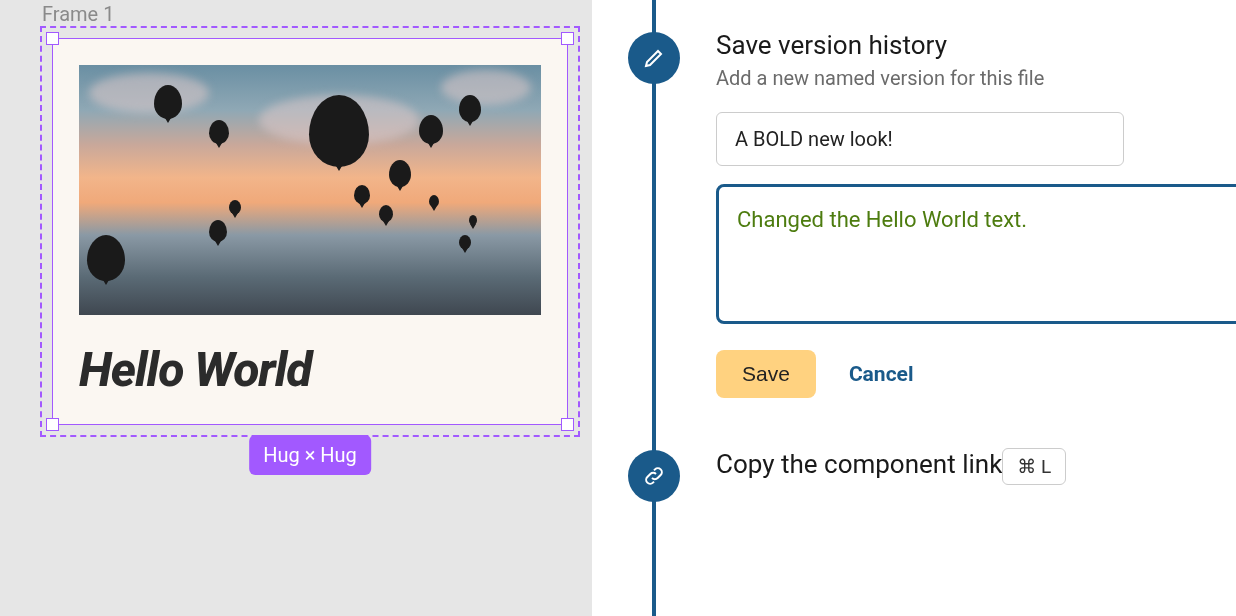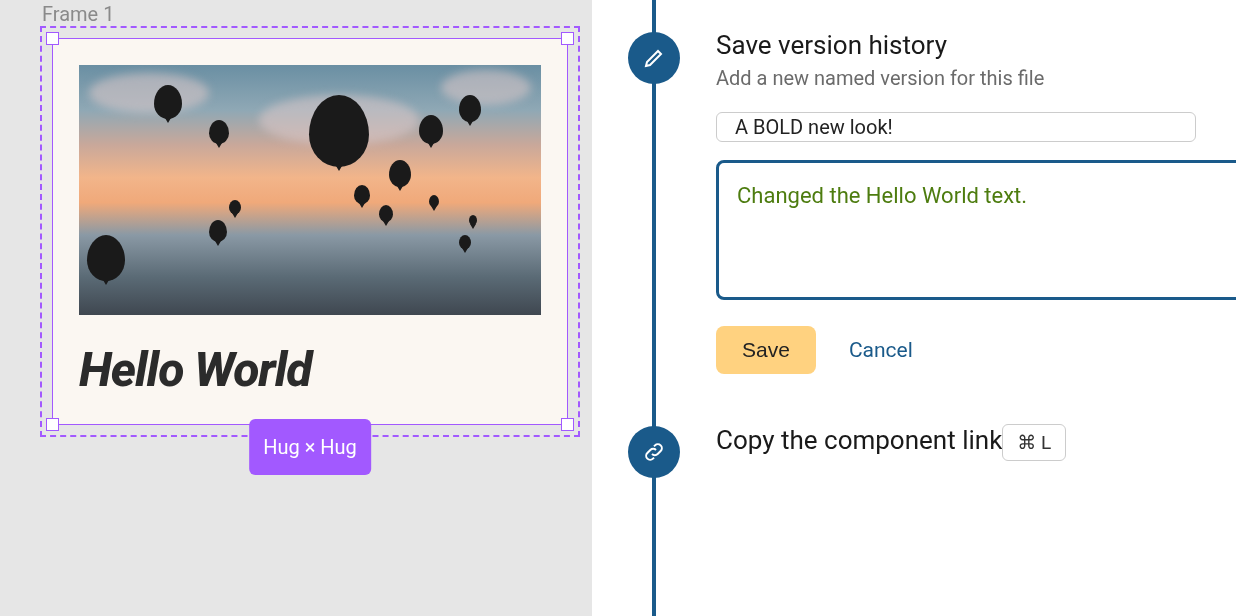--- a/index.html
+++ b/index.html
@@ -66,21 +66,21 @@
     .handle.tr { top: -7px; right: -7px; }
     .handle.bl { bottom: -7px; left: -7px; }
     .handle.br { bottom: -7px; right: -7px; }
     .size-pill {
       position: absolute;
       bottom: -40px;
       left: 50%;
       transform: translateX(-50%);
       background: #a259ff;
       color: #fff;
-      padding: 16px 14px;
+      padding: 8px 14px;
       border-radius: 6px;
       font-size: 20px;
       text-align: center;
     }
     .balloon {
       position: absolute;
       background: #1a1a1a;
       border-radius: 50% 50% 50% 50% / 55% 55% 45% 45%;
     }
     .balloon::after {
@@ -144,22 +144,22 @@
       font-weight: 400;
       color: #1a1a1a;
       margin-bottom: 6px;
     }
     .step-subtitle {
       font-size: 20px;
       color: #6b6b6b;
       margin-bottom: 22px;
     }
     .version-name-input {
-      width: 480px;
-      padding: 2px 18px;
+      width: 408px;
+      padding: 14px 18px;
       font-size: 20px;
       border: 1px solid #ccc;
       border-radius: 6px;
       margin-bottom: 18px;
       color: #222;
       font-family: inherit;
     }
     .version-desc-input {
       width: 544px;
       height: 140px;
@@ -183,20 +183,21 @@
       padding: 12px 26px;
       font-size: 21px;
       border-radius: 8px;
       cursor: pointer;
       color: #222;
     }
     .cancel-link {
       color: #1a5a8a;
       font-size: 21px;
       cursor: pointer;
+      font-weight: bold;
     }
     .copy-title-row {
       display: flex;
       align-items: center;
     }
     .shortcut-badge {
       border: 1px solid #ccc;
       border-radius: 6px;
       padding: 6px 14px;
       font-size: 19px;

